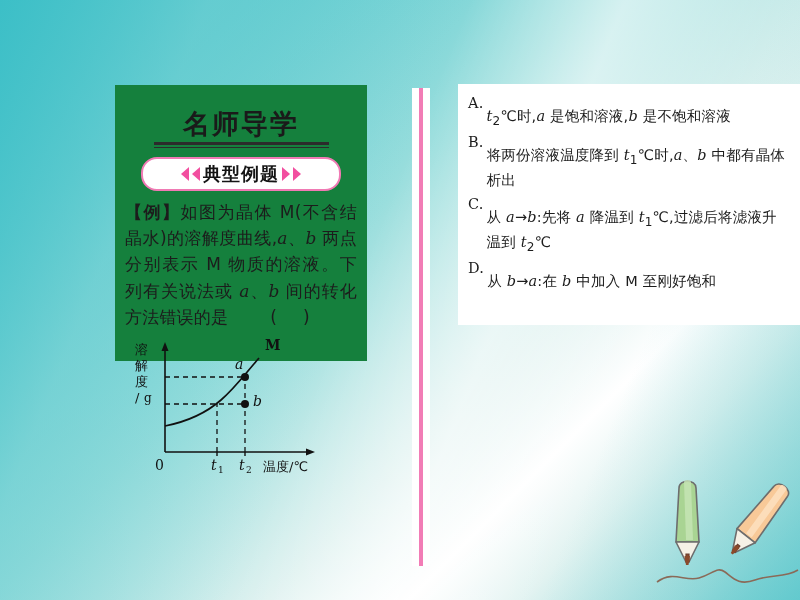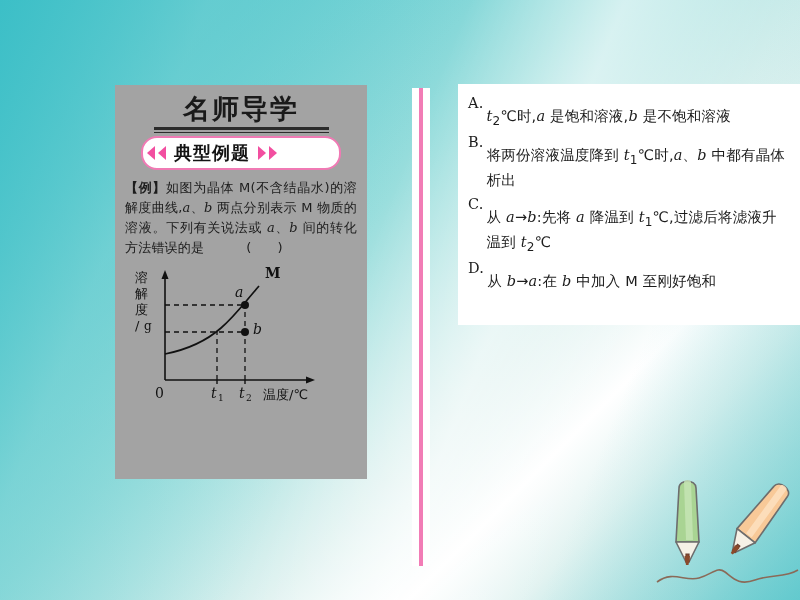--- a/index.html
+++ b/index.html
@@ -18,65 +18,64 @@
     background:
       linear-gradient(112deg, rgba(60,191,199,0.95) 0%, rgba(110,207,210,0.55) 20%, rgba(255,255,255,0.0) 45%,
                       rgba(255,255,255,0.55) 60%, rgba(255,255,255,0.0) 75%, rgba(100,203,207,0.45) 100%);
     pointer-events: none;
   }
 
   
   .panel-left {
     position: absolute;
     left: 115px; top: 85px;
-    width: 252px; height: 394px;
-    background: #a3a3a3;
+    width: 252px; height: 276px;
+    background: #15803d;
     box-sizing: border-box;
-    padding: 5px 8px 0 8px;
+    padding: 20px 8px 0 8px;
   }
 
   .lesson-title {
     text-align: center;
     font-family: "DejaVu Serif", serif;
     font-weight: 700;
     font-size: 27px;
     letter-spacing: 2px;
     color: #1a1a1a;
     margin: 4px 0 0 0;
     line-height: 1.1;
   }
   .title-rule-wrap { width: 175px; margin: 3px auto 0 auto; }
   .title-rule-thick { height: 3px; background: #2b2b2b; }
   .title-rule-thin  { height: 1px; background: #2b2b2b; margin-top: 2px; }
 
   
   .banner {
-    margin: 3px auto 0 auto;
+    margin: 9px auto 0 auto;
     width: 196px; height: 30px;
     border: 2px solid #f07ab4;
     border-radius: 16px;
-    display: flex; align-items: center; 
-    gap: 5px;
+    display: flex; align-items: center; justify-content: center;
     background: #ffffff;
   }
   .banner-text {
     font-family: "DejaVu Sans", sans-serif;
     font-weight: 700;
     font-size: 18px;
     color: #141414;
     letter-spacing: 1px;
     line-height: 1;
   }
   .chev { display: inline-block; line-height: 0; }
   .chev svg { display: block; }
 
   
   .q-text {
     font-family: "DejaVu Sans", sans-serif;
-    font-size: 13px;
+    font-size: 17px;
     color: #1c1c1c;
     line-height: 1.55;
     margin: 8px 2px 0 2px;
     text-align: justify;
     letter-spacing: 0.2px;
   }
   .q-text b { font-weight: 700; }
   .ital { font-family: "DejaVu Serif", serif; font-style: italic; }
   .paren-gap { display:inline-block; width: 42px; }
 

